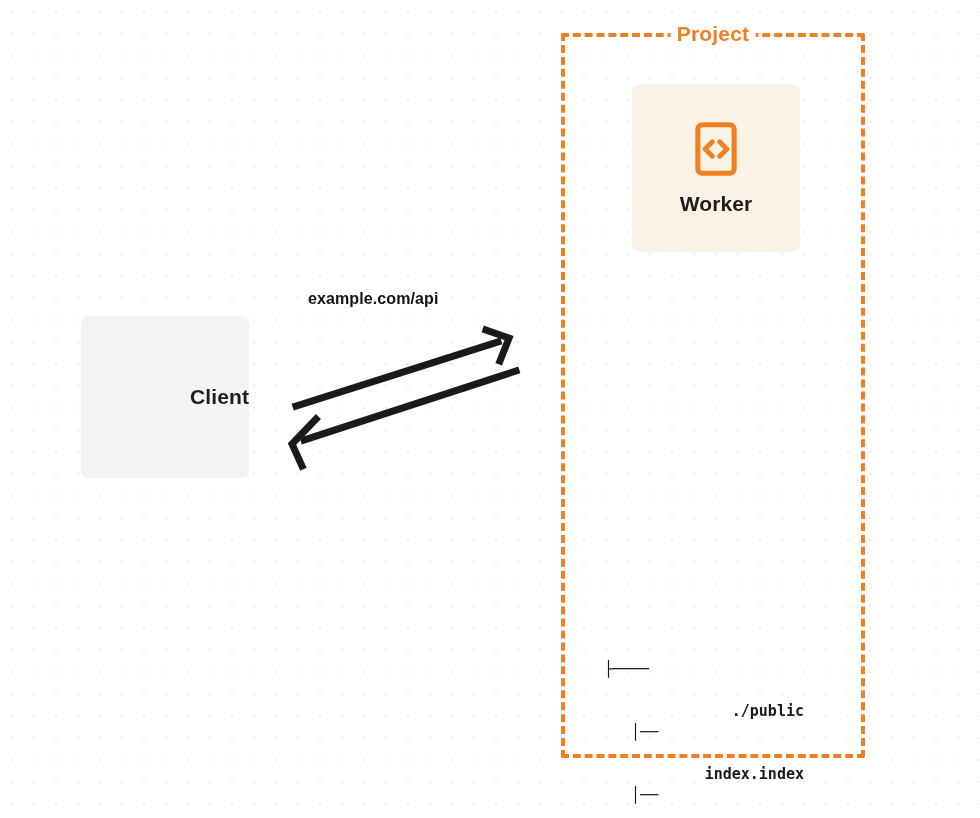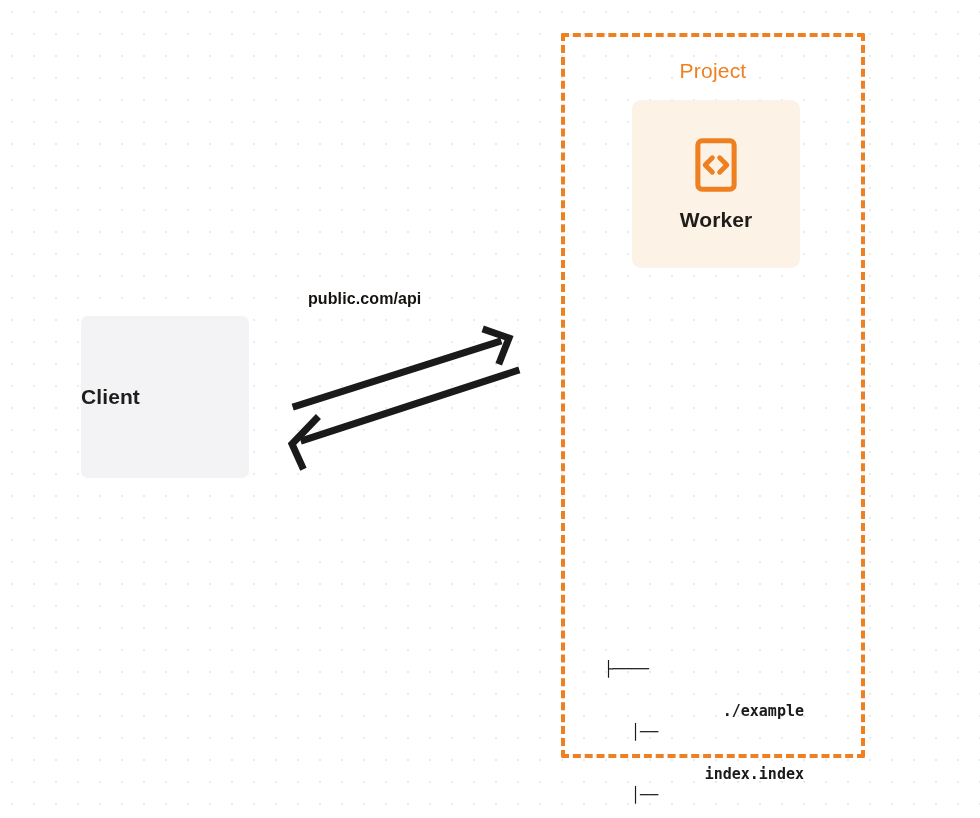--- a/index.html
+++ b/index.html
@@ -28,21 +28,21 @@
   .client-node {
     position: absolute;
     left: 81px;
     top: 316px;
     width: 168px;
     height: 162px;
     background: #f3f3f5;
     border-radius: 7px;
     display: flex;
     align-items: center;
-    justify-content: flex-start;
+    justify-content: flex-end;
   }
   .client-label {
     font-size: 21px;
     font-weight: bold;
     color: #1f1d1b;
     letter-spacing: 0.1px;
   }
 
   
   .edge-label {
@@ -76,40 +76,39 @@
     border-radius: 2px;
   }
   .project-title {
     position: absolute;
     left: 50%;
     top: -15px;
     transform: translateX(-50%);
     background: #ffffff;
     padding: 0 6px;
     font-size: 21px;
-    font-weight: normal;
+    font-weight: bold;
     color: #ef8022;
     white-space: nowrap;
     letter-spacing: 0.2px;
-    margin-top: 37px;
   }
 
   
   .service-card {
     position: absolute;
     width: 168px;
     height: 168px;
     background: #fdf2e6;
     border-radius: 9px;
     display: flex;
     flex-direction: column;
     align-items: center;
     justify-content: center;
   }
-  #worker-card { left: 632px; top: 100px; }
+  #worker-card { left: 632px; top: 84px; }
   #assets-card { left: 628px; top: 448px; }
 
   .service-icon {
     width: 58px;
     height: 58px;
     margin-bottom: 14px;
     display: block;
   }
   #assets-card .service-icon { margin-bottom: 18px; }
   .service-label {
@@ -161,40 +160,40 @@
       <line x1="296" y1="406" x2="498" y2="342" stroke="#1a1a1a" stroke-width="7" stroke-linecap="square"></line>
       <polyline points="486,330 509,338 500,361" fill="none" stroke="#1a1a1a" stroke-width="7" stroke-linecap="square" stroke-linejoin="miter"></polyline>
     </g>
 
     <g>
       <line x1="516" y1="371" x2="304" y2="440" stroke="#1a1a1a" stroke-width="7" stroke-linecap="square"></line>
       <polyline points="316,419 292,444 302,466" fill="none" stroke="#1a1a1a" stroke-width="7" stroke-linecap="square" stroke-linejoin="miter"></polyline>
     </g>
   </svg>
 
-  <div class="edge-label">public.com/api</div>
+  <div class="edge-label">example.com/api</div>
 
   <div class="project-container">
     <div class="project-title">Project</div>
   </div>
 
   <div id="worker-card" class="service-card">
     <svg class="service-icon" viewBox="0 0 48 48" xmlns="http://www.w3.org/2000/svg">
       <rect x="9" y="4" width="30" height="40" rx="3.5" ry="3.5" fill="none" stroke="#ef8022" stroke-width="4.2"></rect>
       <polyline points="21,18 15,24 21,30" fill="none" stroke="#ef8022" stroke-width="4" stroke-linecap="round" stroke-linejoin="round"></polyline>
       <polyline points="27,18 33,24 27,30" fill="none" stroke="#ef8022" stroke-width="4" stroke-linecap="round" stroke-linejoin="round"></polyline>
     </svg>
     <span class="service-label">Worker</span>
   </div>
 
 
   <div class="file-tree">
     <div class="tree-row">
       <span class="tree-glyphs">├────</span>
-      <span class="tree-name">./example</span>
+      <span class="tree-name">./public</span>
     </div>
     <div class="tree-row">
       <span class="tree-glyphs">   │──</span>
       <span class="tree-name">index.index</span>
     </div>
     <div class="tree-row">
       <span class="tree-glyphs">   │──</span>
       
     </div>
     

